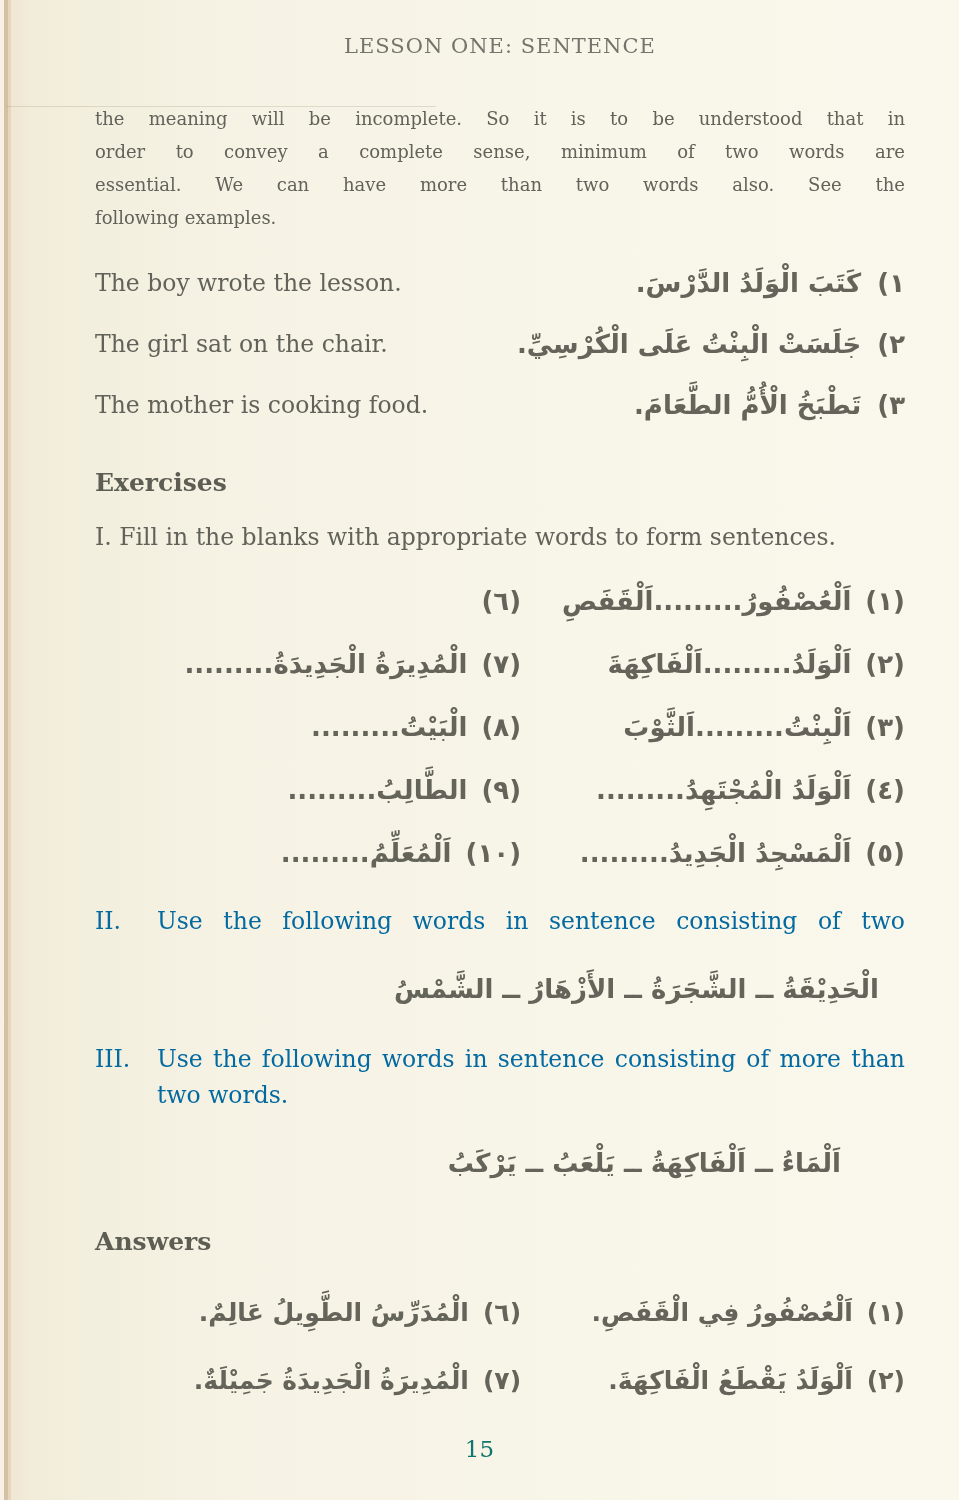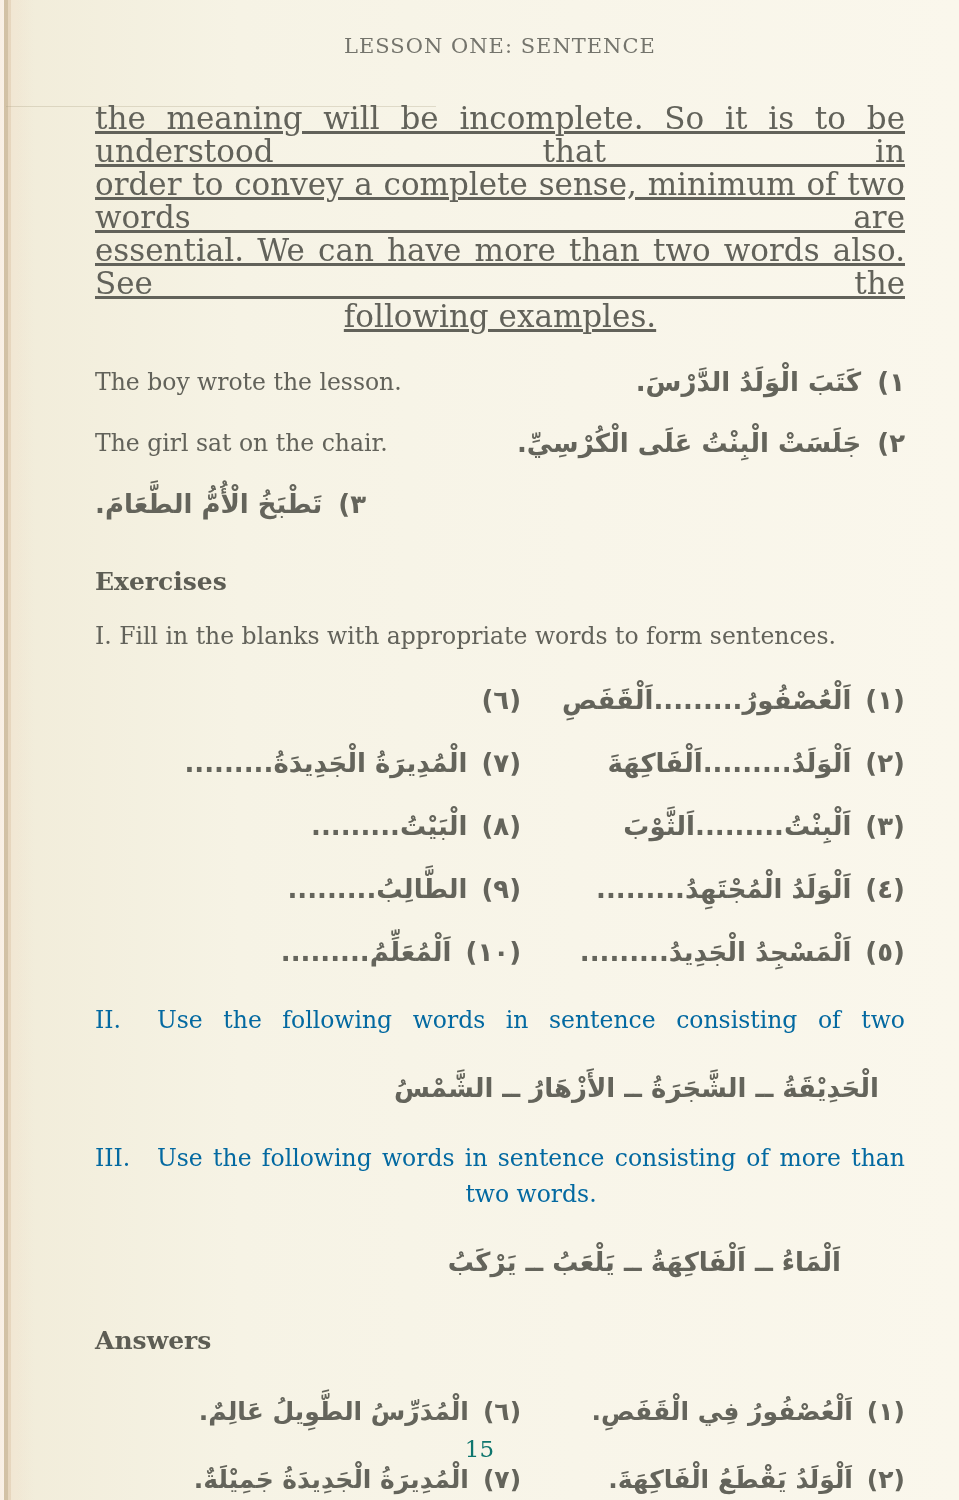--- a/index.html
+++ b/index.html
@@ -19,23 +19,23 @@
   }
   .crease{
     position:absolute;left:6px;top:106px;width:430px;height:1px;
     background:rgba(170,160,130,.30);
   }
   .content{position:relative;padding:0 54px 0 95px;margin-top:16px;}
   .title{
     text-align:center;margin-top:34px;font-size:21px;letter-spacing:1px;
     color:#74746c;font-weight:400;
   }
-  .intro{margin-top:44px;font-size:31px;line-height:33px;color:#62625a;text-decoration:underline;}
+  .intro{margin-top:44px;font-size:18px;line-height:33px;color:#62625a;}
   .jline{text-align:justify;text-align-last:justify;}
-  .lastline{text-align:center;}
+  .lastline{text-align:left;}
   .examples{margin-top:26px;}
   .example-row{display:flex;justify-content:space-between;align-items:center;margin-bottom:15px;min-height:46px;}
   .example-en{font-size:23.5px;color:#62625a;}
   .ar{
     font-family:"DejaVu Sans","Liberation Sans",sans-serif;
     font-weight:700;color:#64645b;direction:rtl;
   }
   .example-ar{font-size:26px;display:flex;direction:rtl;align-items:center;gap:16px;line-height:46px;}
   .h2{font-size:25px;font-weight:700;color:#5d5d54;margin-top:40px;}
   .instr{font-size:23.5px;color:#62625a;margin-top:26px;}
@@ -82,20 +82,21 @@
       </span>
     </div>
     <div class="example-row">
       <span class="example-en">The girl sat on the chair.</span>
       <span class="example-ar ar">
         <span>٢)</span>
         <span>جَلَسَتْ الْبِنْتُ عَلَى الْكُرْسِيِّ.</span>
       </span>
     </div>
     <div class="example-row">
+      <span class="example-en">The mother is cooking food.</span>
       <span class="example-ar ar">
         <span>٣)</span>
         <span>تَطْبَخُ الْأُمُّ الطَّعَامَ.</span>
       </span>
     </div>
   </div>
 
   <div class="h2">Exercises</div>
 
   <div class="instr">I. Fill in the blanks with appropriate words to form sentences.</div>

